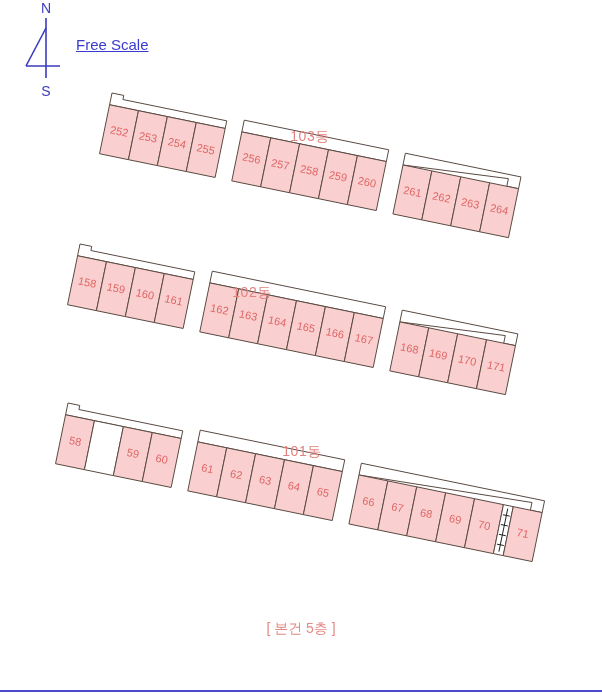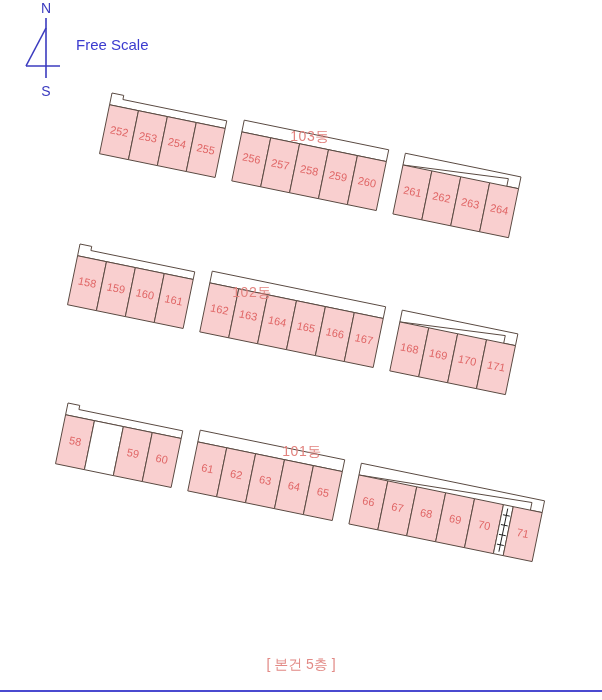--- a/index.html
+++ b/index.html
@@ -8,33 +8,33 @@
     font-family:"Liberation Sans","DejaVu Sans",sans-serif;
     position:relative;overflow:hidden;
   }
   #stage{position:absolute;inset:0;width:602px;height:700px;}
   .compass-label{
     font-size:14px;fill:#3b3bbf;font-family:"Liberation Sans",sans-serif;
     text-anchor:middle;
   }
   .freescale{
     position:absolute;left:76px;top:36px;
-    font-size:15px;color:#3b3bcf;
+    font-size:15px;color:#3b3bcf;text-decoration:underline;
     font-family:"Liberation Sans",sans-serif;cursor:pointer;white-space:nowrap;
   }
   .bldg-label{
     font-size:14px;fill:#e2837f;font-family:"Liberation Sans",sans-serif;
     text-anchor:middle;letter-spacing:.5px;
   }
   .unit-num{
     font-size:11px;fill:#e06666;font-family:"Liberation Sans",sans-serif;
     text-anchor:middle;dominant-baseline:middle;
   }
   .caption{
-    position:absolute;left:0;right:0;top:656px;text-align:center;
+    position:absolute;left:0;right:0;top:620px;text-align:center;
     font-size:14px;color:#e28a86;font-family:"Liberation Sans",sans-serif;
   }
   .footrule{
     position:absolute;left:0;top:690px;width:602px;height:2px;
     background:#4a4ad0;
   }
   .cellshape{stroke:#5a4a42;stroke-width:1;}
   .corridor{fill:#ffffff;stroke:#5a4a42;stroke-width:1;}
   .stair-line{stroke:#222;stroke-width:1;fill:none;}
 </style>

